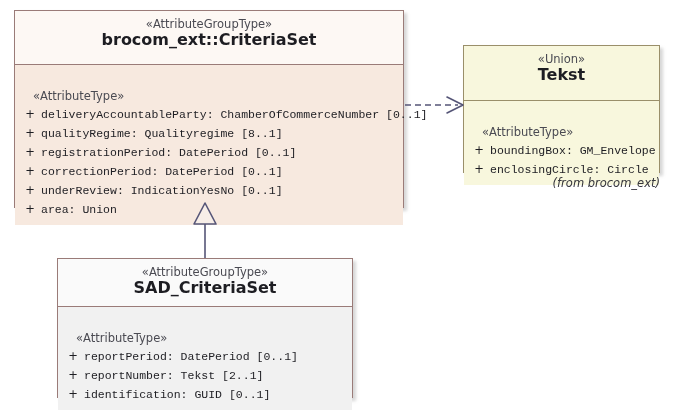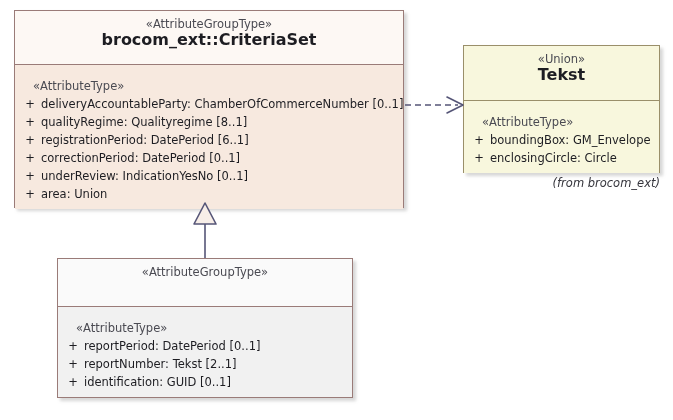--- a/index.html
+++ b/index.html
@@ -48,21 +48,21 @@
   .uml-class .cname {
     display: block;
     font-size: 16px;
     font-weight: bold;
     color: #1d1d22;
     line-height: 16px;
     white-space: nowrap;
   }
   .uml-class .compart {
     box-sizing: border-box;
-    padding: 12px 4px 6px 4px;
+    padding: 22px 4px 6px 4px;
   }
   .uml-class .group-stereo {
     font-size: 11.5px;
     color: #4a4a52;
     line-height: 18px;
     padding-left: 14px;
     white-space: nowrap;
   }
   .attr-row {
     display: block;
@@ -73,20 +73,21 @@
   }
   .attr-row .vis {
     display: inline-block;
     width: 22px;
     text-align: center;
     color: #1d1d22;
     font-size: 11.5px;
   }
   .attr-row .atext {
     display: inline-block;
+    font-family: Liberation Mono, monospace;
   }
 
   
   #class-criteriaset {
     left: 14px;  top: 10px;
     width: 390px; height: 198px;
     background: #f7e9df;
   }
   #class-criteriaset .hdr { background: #fdf8f4; height: 54px; }
   #class-criteriaset .compart { background: #f7e9df; }
@@ -144,21 +145,21 @@
     </div>
     <div class="compart">
       <div class="group-stereo">«AttributeType»</div>
       <div class="attr-row">
         <span class="vis">+</span><span class="atext">deliveryAccountableParty: ChamberOfCommerceNumber [0..1]</span>
       </div>
       <div class="attr-row">
         <span class="vis">+</span><span class="atext">qualityRegime: Qualityregime [8..1]</span>
       </div>
       <div class="attr-row">
-        <span class="vis">+</span><span class="atext">registrationPeriod: DatePeriod [6..1]</span>
+        <span class="vis">+</span><span class="atext">registrationPeriod: DatePeriod [0..1]</span>
       </div>
       <div class="attr-row">
         <span class="vis">+</span><span class="atext">correctionPeriod: DatePeriod [0..1]</span>
       </div>
       <div class="attr-row">
         <span class="vis">+</span><span class="atext">underReview: IndicationYesNo [0..1]</span>
       </div>
       <div class="attr-row">
         <span class="vis">+</span><span class="atext">area: Union</span>
       </div>
@@ -179,20 +180,21 @@
         <span class="vis">+</span><span class="atext">enclosingCircle: Circle</span>
       </div>
     </div>
   </div>
 
   <div class="from-note">(from brocom_ext)</div>
 
   <div class="uml-class" id="class-sad">
     <div class="hdr">
       <span class="stereo">«AttributeGroupType»</span>
+      <span class="cname">SAD_CriteriaSet</span>
     </div>
     <div class="compart">
       <div class="group-stereo">«AttributeType»</div>
       <div class="attr-row">
         <span class="vis">+</span><span class="atext">reportPeriod: DatePeriod [0..1]</span>
       </div>
       <div class="attr-row">
         <span class="vis">+</span><span class="atext">reportNumber: Tekst [2..1]</span>
       </div>
       <div class="attr-row">

